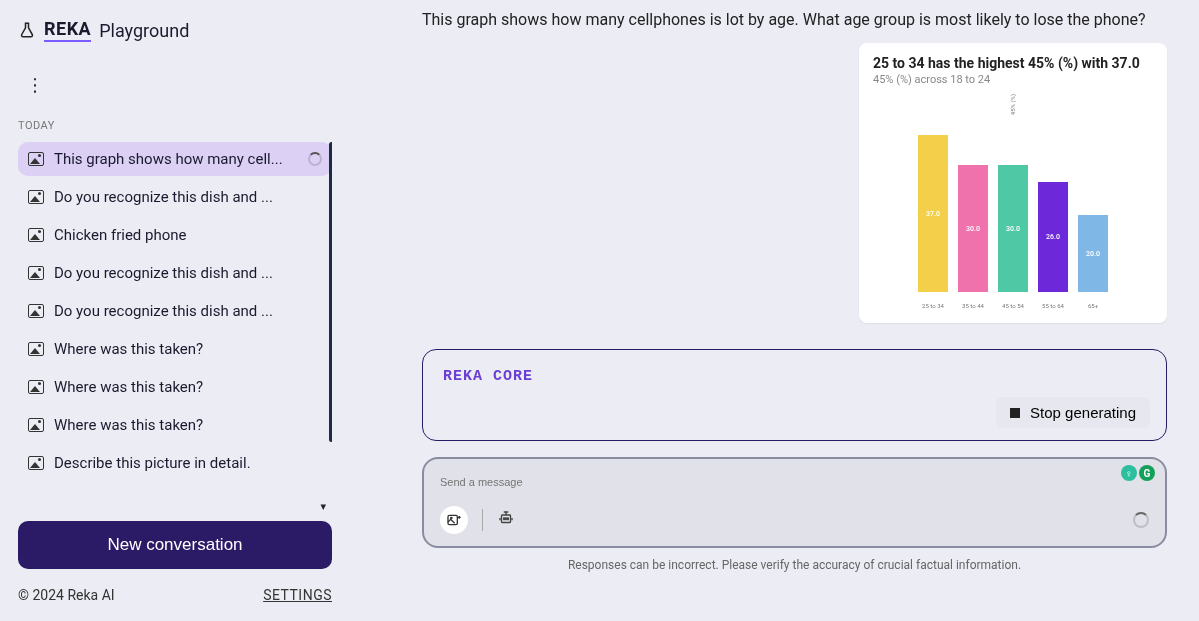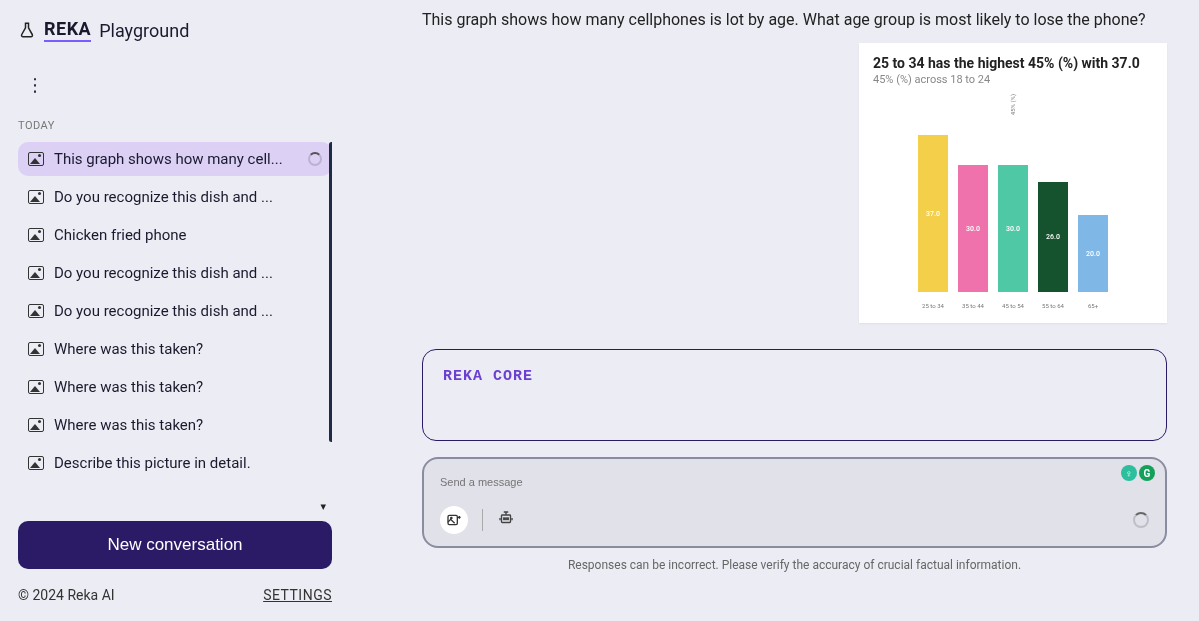--- a/index.html
+++ b/index.html
@@ -113,21 +113,21 @@
   }
   .user-msg {
     font-size: 16px;
     color: #222;
     margin-bottom: 14px;
   }
   .chart-card {
     align-self: flex-end;
     width: 308px;
     background: #fff;
-    border-radius: 0;
+    border-radius: 8px;
     padding: 12px 14px 14px 14px;
     box-shadow: 0 1px 2px rgba(0,0,0,0.06);
     margin-bottom: 26px;
   }
   .chart-title { font-size: 14px; font-weight: 700; color: #222; }
   .chart-sub { font-size: 11px; color: #888; margin-top: 2px; margin-bottom: 8px; }
   .chart-body { display: flex; flex-direction: column; }
   .ylabel {
     writing-mode: vertical-rl; transform: rotate(180deg);
     font-size: 6px; color: #888; align-self: center; margin-right: 2px;
@@ -290,37 +290,41 @@
               </div>
               <div class="bar-cat">35 to 44</div>
             </div>
             <div class="bar-wrap">
               <div class="bar" style="height: 127.5px; background: rgb(79, 200, 165);">
                 <span class="bar-val">30.0</span>
               </div>
               <div class="bar-cat">45 to 54</div>
             </div>
             <div class="bar-wrap">
-              <div class="bar" style="height: 110.5px; background: #14532d;">
+              <div class="bar" style="height: 110.5px; background: #6d28d9;">
                 <span class="bar-val">26.0</span>
               </div>
               <div class="bar-cat">55 to 64</div>
             </div>
             <div class="bar-wrap">
               <div class="bar" style="height: 77px; background: rgb(127, 184, 230);">
                 <span class="bar-val">20.0</span>
               </div>
               <div class="bar-cat">65+</div>
             </div>
           </div>
       </div>
     </div>
 
     <div class="assistant-card">
       <div class="assistant-name">REKA CORE</div>
+      <button class="stop-btn">
+        <span class="stop-square"></span>
+        <span>Stop generating</span>
+      </button>
     </div>
 
     <div class="composer">
       <div class="badges">
         <span class="badge badge-bulb">♀</span>
         <span class="badge badge-g">G</span>
       </div>
       <input class="composer-input" placeholder="Send a message" style="">
       <div class="composer-row">
         <button class="attach-btn">

